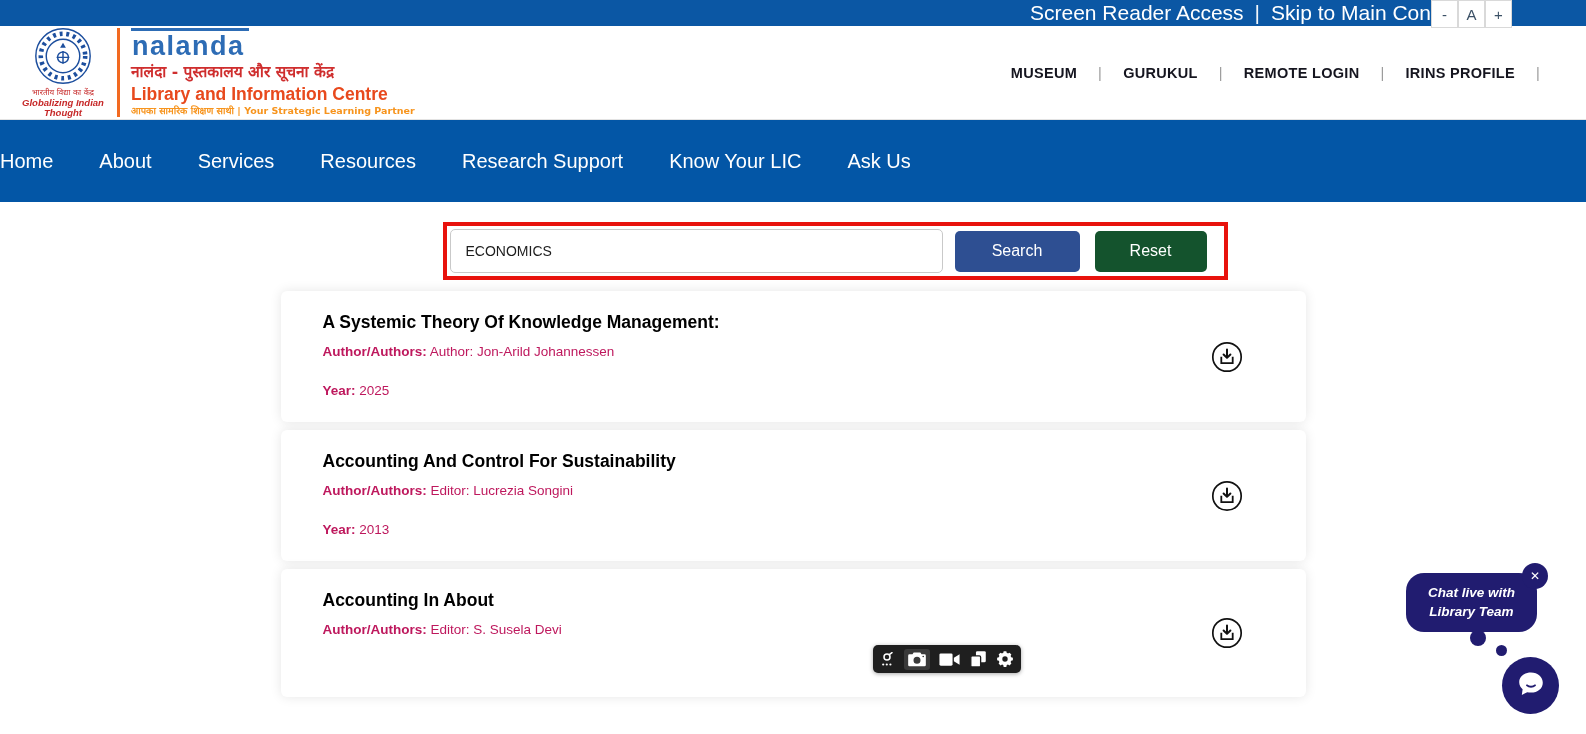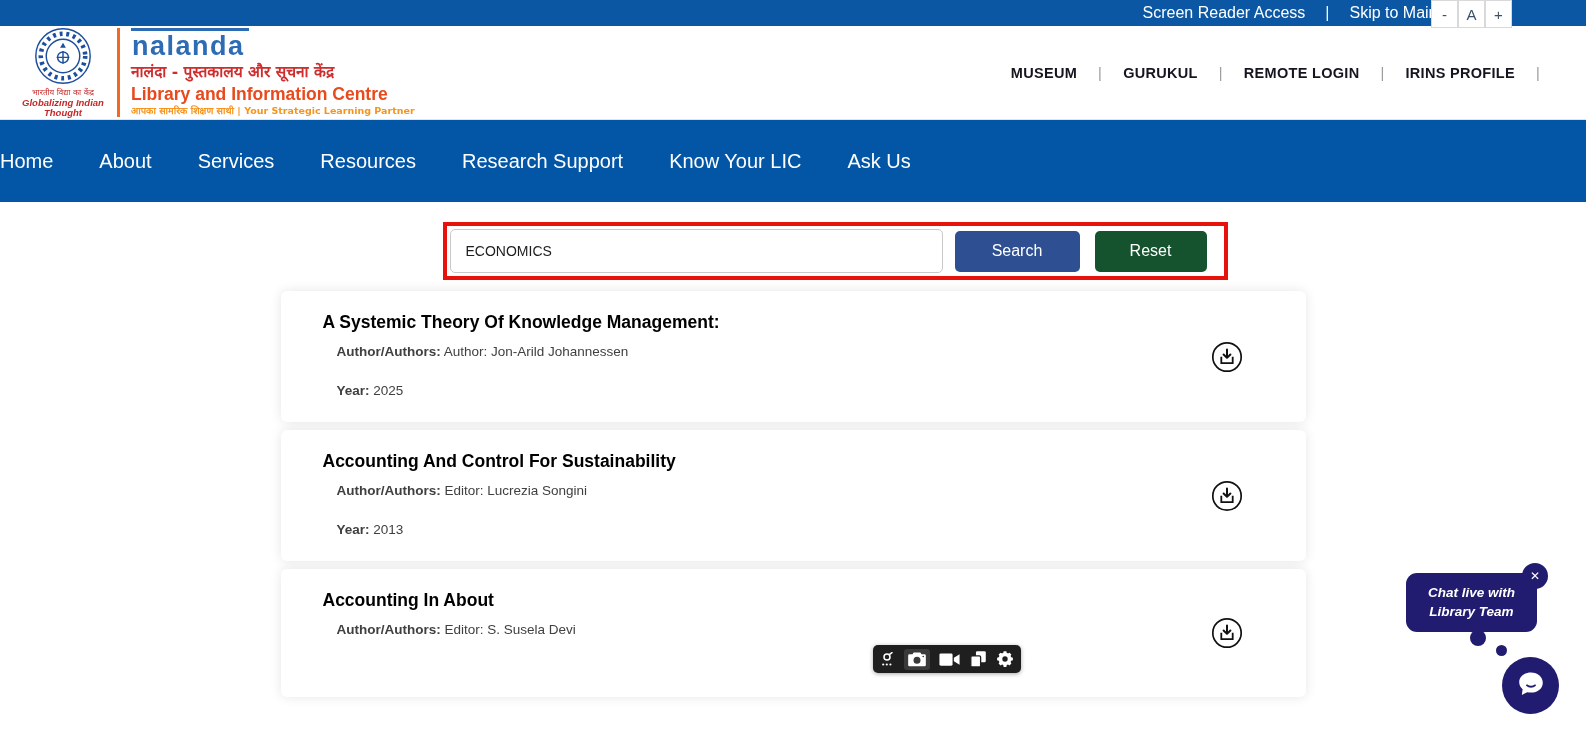--- a/index.html
+++ b/index.html
@@ -5,21 +5,21 @@
   * { box-sizing: border-box; }
   html,body { margin:0; padding:0; }
   body {
     width:1586px; height:734px; overflow:hidden; position:relative;
     background:#fff; font-family:"Liberation Sans","DejaVu Sans",sans-serif;
   }
   
   .topbar{
     height:26px; background:#0b57a4; color:#fff;
     display:flex; align-items:center; justify-content:flex-end;
-    padding-right:88px; font-size:16px; gap:20px;
+    padding-right:120px; font-size:21px; gap:11px;
   }
   .topbar .sep{ opacity:.95; }
   .font-controls{ position:absolute; top:0; right:74px; display:flex; z-index:5; }
   .fc-btn{
     width:27px; height:28px; background:#fff; border:1px solid #d9d9d9;
     color:#3c5166; font-size:15px; display:flex; align-items:center; justify-content:center;
     cursor:pointer;
   }
   
   .header{ height:94px; background:#fff; position:relative; display:flex; align-items:center; border-bottom:1px solid #e3e3e3; }
@@ -64,39 +64,39 @@
         font-family:"Liberation Sans","DejaVu Sans",sans-serif; }
   .btn-search{ margin-left:12px; width:125px; background:#2e4f92; }
   .btn-reset{ margin-left:15px; width:112px; background:#14532d; }
   
   .results{ margin-top:11px; }
   .card{
     position:relative; background:#fff; border-radius:6px; min-height:128px;
     box-shadow:0 0 12px rgba(0,0,0,.10); padding:21px 120px 24px 42px; margin-bottom:8px;
   }
   .card-title{ margin:0 0 11px; font-size:17.5px; font-weight:bold; color:#000; }
-  .meta{ font-size:13.5px; color:#404040;margin-left:14px; }
+  .meta{ font-size:13.5px; color:#be185d; }
   .meta .lbl{ font-weight:bold; }
   .year-line{ margin-top:24px; }
   .download-btn{
     position:absolute; right:62px; top:50%; transform:translateY(-50%);
     width:34px; height:34px; background:none; border:none; padding:0; cursor:pointer;
   }
   
   .shot-toolbar{
     position:absolute; left:873px; top:645px; height:28px; z-index:8;
     background:#1f1f1f; border-radius:5px; display:flex; align-items:center;
     padding:0 7px; gap:9px; box-shadow:0 1px 4px rgba(0,0,0,.35);
   }
   .shot-toolbar .tool{ display:flex; align-items:center; justify-content:center; cursor:pointer; }
   .shot-toolbar .selected{ background:#3a3a3a; border-radius:3px; padding:2px 3px; }
   
   .chat-tooltip{
     position:absolute; left:1406px; top:573px; width:131px; height:59px; z-index:9;
-    background:#211c70; border-radius:11px; color:#fff; font-style:italic; font-weight:bold;
+    background:#211c70; border-radius:18px; color:#fff; font-style:italic; font-weight:bold;
     font-size:13.5px; display:flex; flex-direction:column; align-items:center; justify-content:center;
     line-height:1.35; text-align:center;
   }
   .chat-close{
     position:absolute; left:1522px; top:563px; width:26px; height:26px; z-index:10;
     border-radius:50%; background:#211c70; color:#fff; display:flex; align-items:center;
     justify-content:center; font-size:12px; cursor:pointer; border:none;
   }
   .chat-dot-1{ position:absolute; left:1470px; top:630px; width:16px; height:16px; border-radius:50%; background:#211c70; z-index:8; }
   .chat-dot-2{ position:absolute; left:1496px; top:645px; width:11px; height:11px; border-radius:50%; background:#211c70; z-index:8; }

